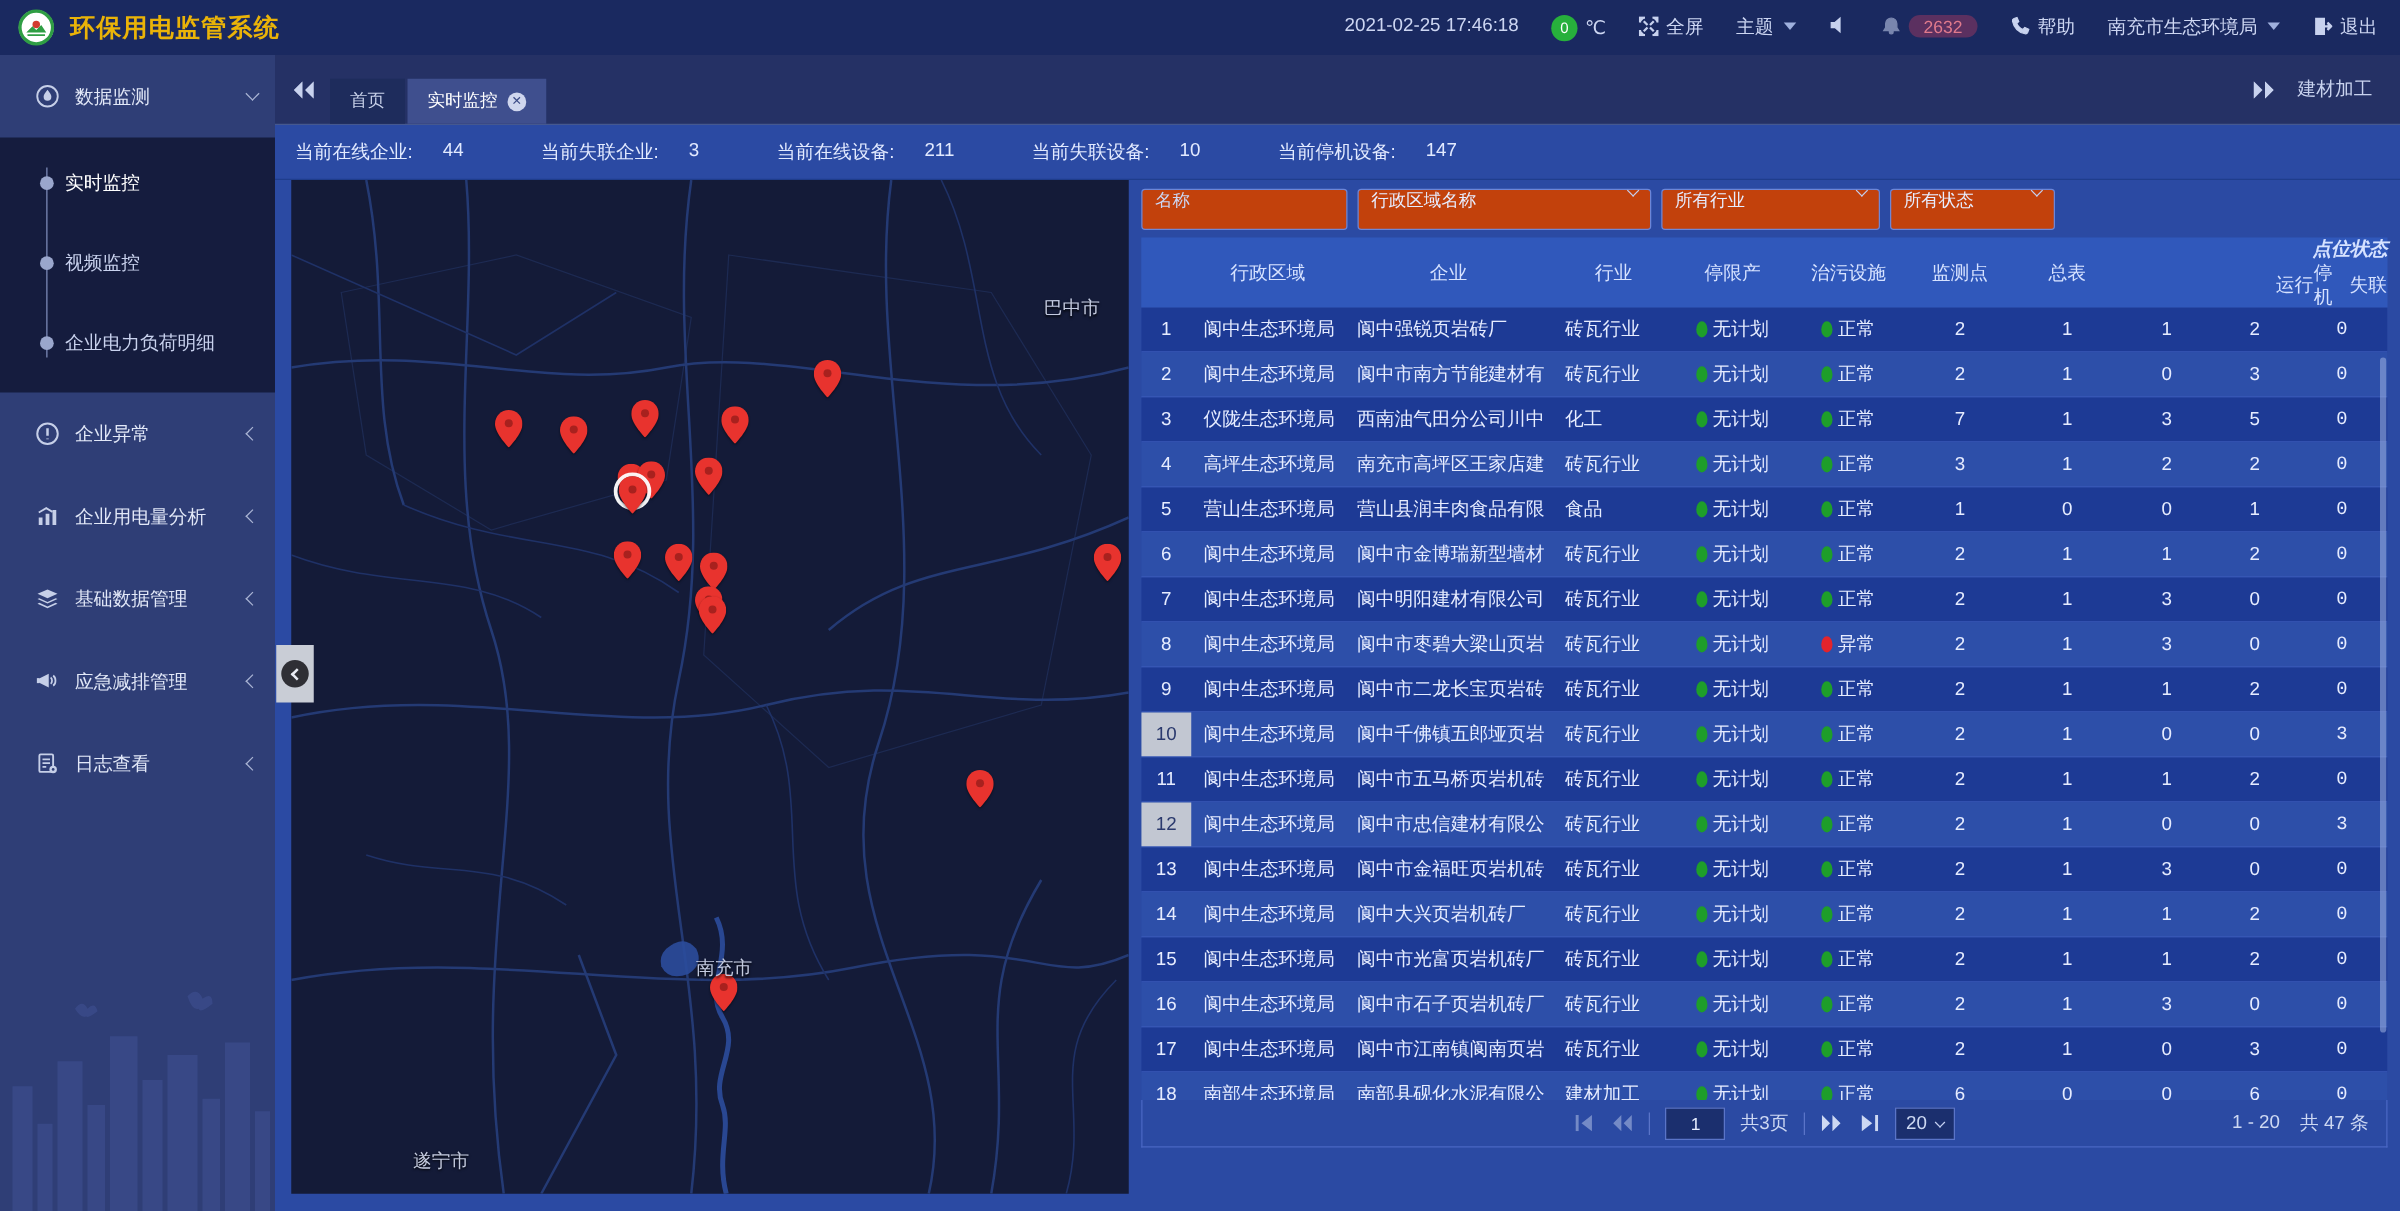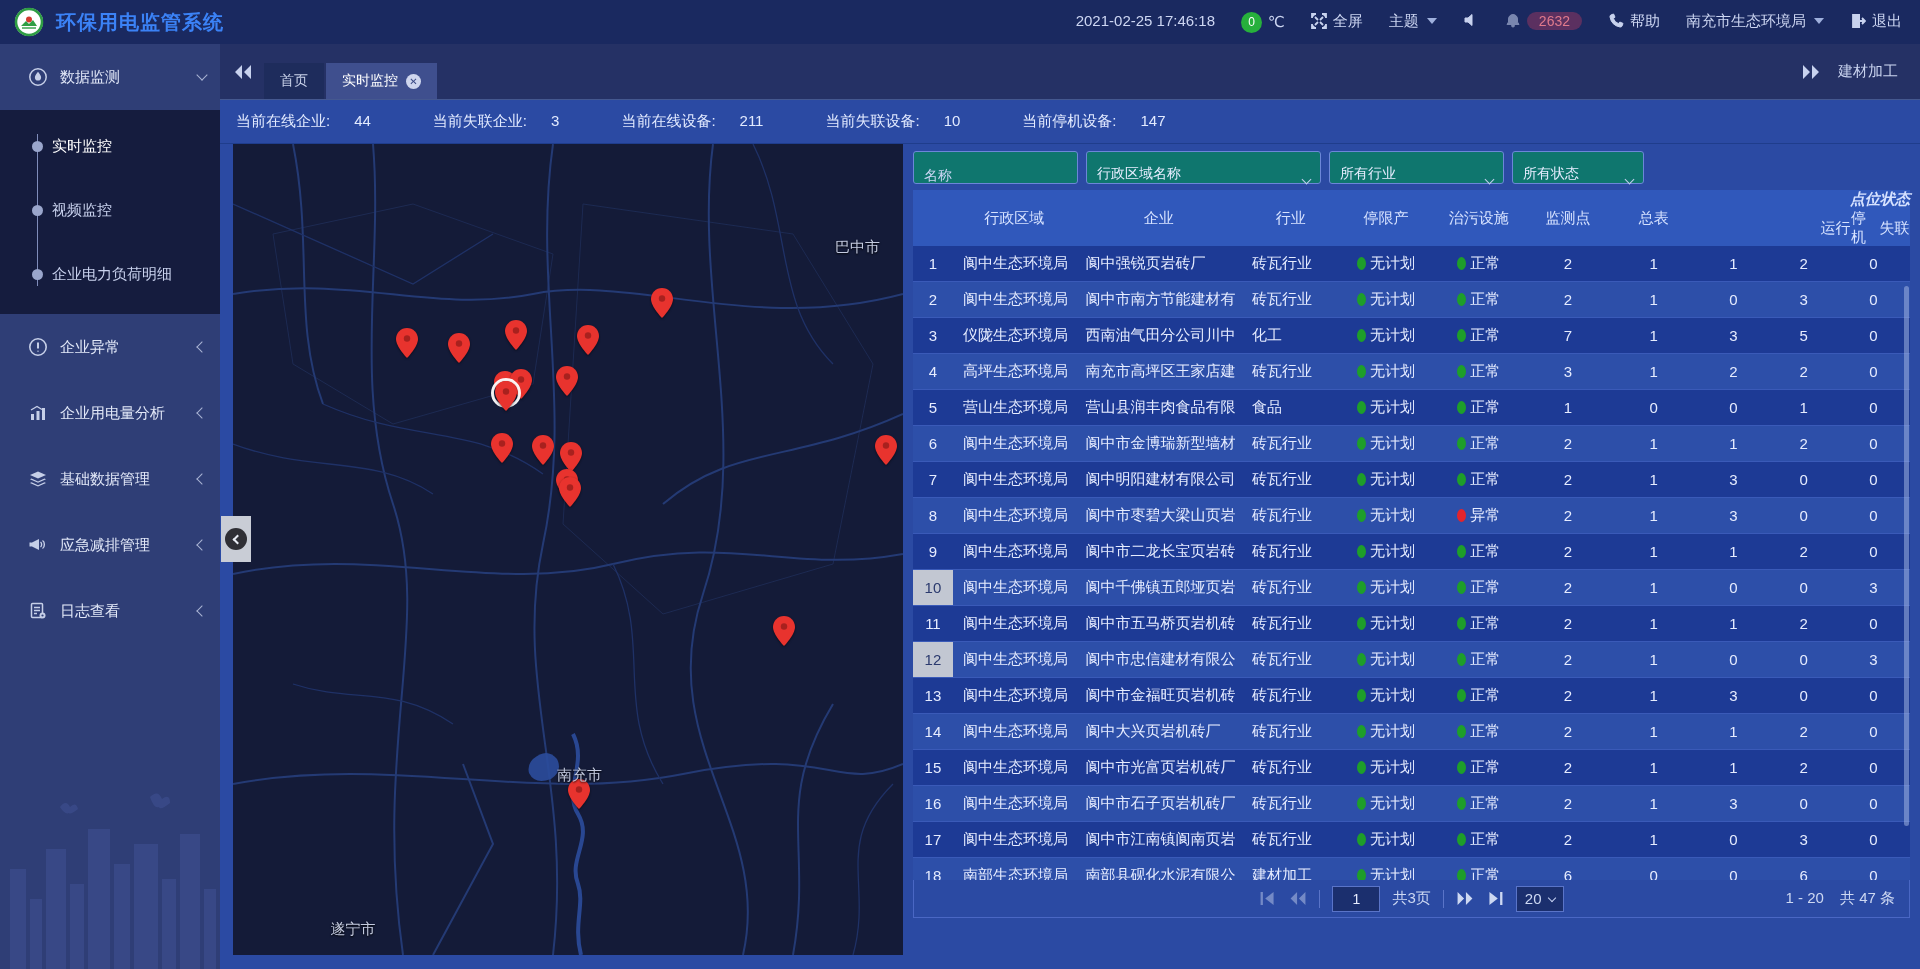--- a/index.html
+++ b/index.html
@@ -5,21 +5,21 @@
   * { margin:0; padding:0; box-sizing:border-box; }
   html,body { width:1920px; height:969px; overflow:hidden; background:#2b4aa3;
     font-family:"Liberation Sans","DejaVu Sans",sans-serif; }
   .app { width:1920px; height:969px; display:flex; flex-direction:column; }
 
   
   .topbar { height:44px; background:#1a2960; display:flex; align-items:center;
     justify-content:space-between; padding:0 18px 0 14px; flex:0 0 44px; }
   .brand { display:flex; align-items:center; gap:12px; }
   .logo { width:30px; height:30px; }
-  .app-title { color:#3b82f6; font-size:20px; font-weight:bold; letter-spacing:1px; }
+  .app-title { color:#eab308; font-size:20px; font-weight:bold; letter-spacing:1px; }
   .top-right { display:flex; align-items:flex-start; gap:26px; color:#cdd6f2; font-size:15px; }
   .top-item { display:flex; align-items:center; gap:6px; cursor:default; }
   .temp-badge { width:21px; height:21px; border-radius:50%; background:#27b03c; color:#fff;
     font-size:12px; display:inline-flex; align-items:center; justify-content:center; }
   .hdr-ico { width:16px; height:16px; fill:#c8d2ee; stroke:#c8d2ee; }
   .caret-down { width:0; height:0; border-left:5px solid transparent; border-right:5px solid transparent;
     border-top:6px solid #9fb0dd; display:inline-block; margin-left:2px; }
   .notif-pill { background:rgba(196,60,96,.38); color:#e07a8c; border-radius:10px;
     padding:1px 12px; font-size:14px; }
   .bell { opacity:.55; }
@@ -79,22 +79,22 @@
   .map-handle { position:absolute; left:-12px; top:372px; width:30px; height:46px;
     background:#c9cdd6; display:flex; align-items:center; justify-content:center; cursor:pointer; }
   .map-handle .hcirc { width:22px; height:22px; border-radius:50%; background:#2f2f35;
     color:#e9ecf4; display:flex; align-items:center; justify-content:center; }
   .map-handle .hchev { width:7px; height:7px; border:solid #e9ecf4; border-width:0 0 2px 2px;
     transform:rotate(45deg); margin-left:2px; }
 
   
   .panel { flex:1; margin-left:10px; display:flex; flex-direction:column; min-width:0; }
   .filters { height:46px; display:flex; align-items:center; gap:8px; flex:0 0 46px; }
-  .f-box { height:33px; background:#0f766e; border:1px solid #6c86d8; border-radius:3px;
-    color:#e7edff; font-size:14px; display:flex; align-items:flex-end; padding:0 10px; }
+  .f-box { height:33px; background:#c2410c; border:1px solid #6c86d8; border-radius:3px;
+    color:#e7edff; font-size:14px; display:flex; align-items:flex-start; padding:0 10px; }
   .f-input { width:165px; }
   .f-input input { background:transparent; border:none; outline:none; color:#e7edff;
     font-size:14px; width:100%; font-family:inherit; }
   .f-input input::placeholder { color:#cbd6f4; opacity:1; }
   .f-select { justify-content:space-between; cursor:pointer; }
   .f-select .fchev { width:7px; height:7px; border:solid #c5d1f2; border-width:0 1.5px 1.5px 0;
     transform:rotate(45deg); margin-top:-3px; margin-left:10px; }
   .w-region { width:235px; } .w-industry { width:175px; } .w-status { width:132px; }
 
   .thead { height:56px; background:#3058bb; display:flex; color:#d6e2ff; font-size:15px;
@@ -115,21 +115,21 @@
   .td.left { justify-content:flex-start; padding-left:10px; }
   .idx-gray { background:#c2c7d2; color:#2b3a6e; }
   .sdot { width:9px; height:13px; border-radius:50%; display:inline-block; margin-right:4px; flex:0 0 9px; }
   .sdot.green { background:#1e9e2a; } .sdot.red { background:#e3242c; }
   .scroll-thumb { position:absolute; right:1px; top:40px; width:5px; height:540px;
     background:rgba(170,188,232,.5); border-radius:3px; }
 
   
   .c-idx{width:4%;} .c-region{width:12.3%;} .c-company{width:16.7%;} .c-industry{width:9.8%;}
   .c-limit{width:9.3%;} .c-facility{width:9.3%;} .c-points{width:8.6%;} .c-meters{width:8.6%;}
-  .c-run{width:7.4%;} .c-stop{width:6.7%;} .c-lost{width:7.3%;} .c-group{width:21.4%;}
+  .c-run{width:7.4%;} .c-stop{width:6.7%;} .c-lost{width:7.3%;font-family:Liberation Mono, monospace;} .c-group{width:21.4%;}
   .g-cols .c-run{width:34.6%;} .g-cols .c-stop{width:31.3%;} .g-cols .c-lost{width:34.1%;}
 
   .pager { height:38px; background:#2b4aa3; border:1px solid #4a67c4; border-top:none;
     display:flex; align-items:center; padding:0 14px; color:#cdd8f2; font-size:15px; flex:0 0 38px;
     position:relative; }
   .pager-center { position:absolute; left:0; right:0; display:flex; align-items:center;
     justify-content:center; gap:12px; }
   .pg-ico { width:18px; height:13px; fill:#cdd8f2; cursor:pointer; }
   .pg-ico.disabled { opacity:.45; }
   .pg-sep { width:1px; height:18px; background:#5a74c8; }

